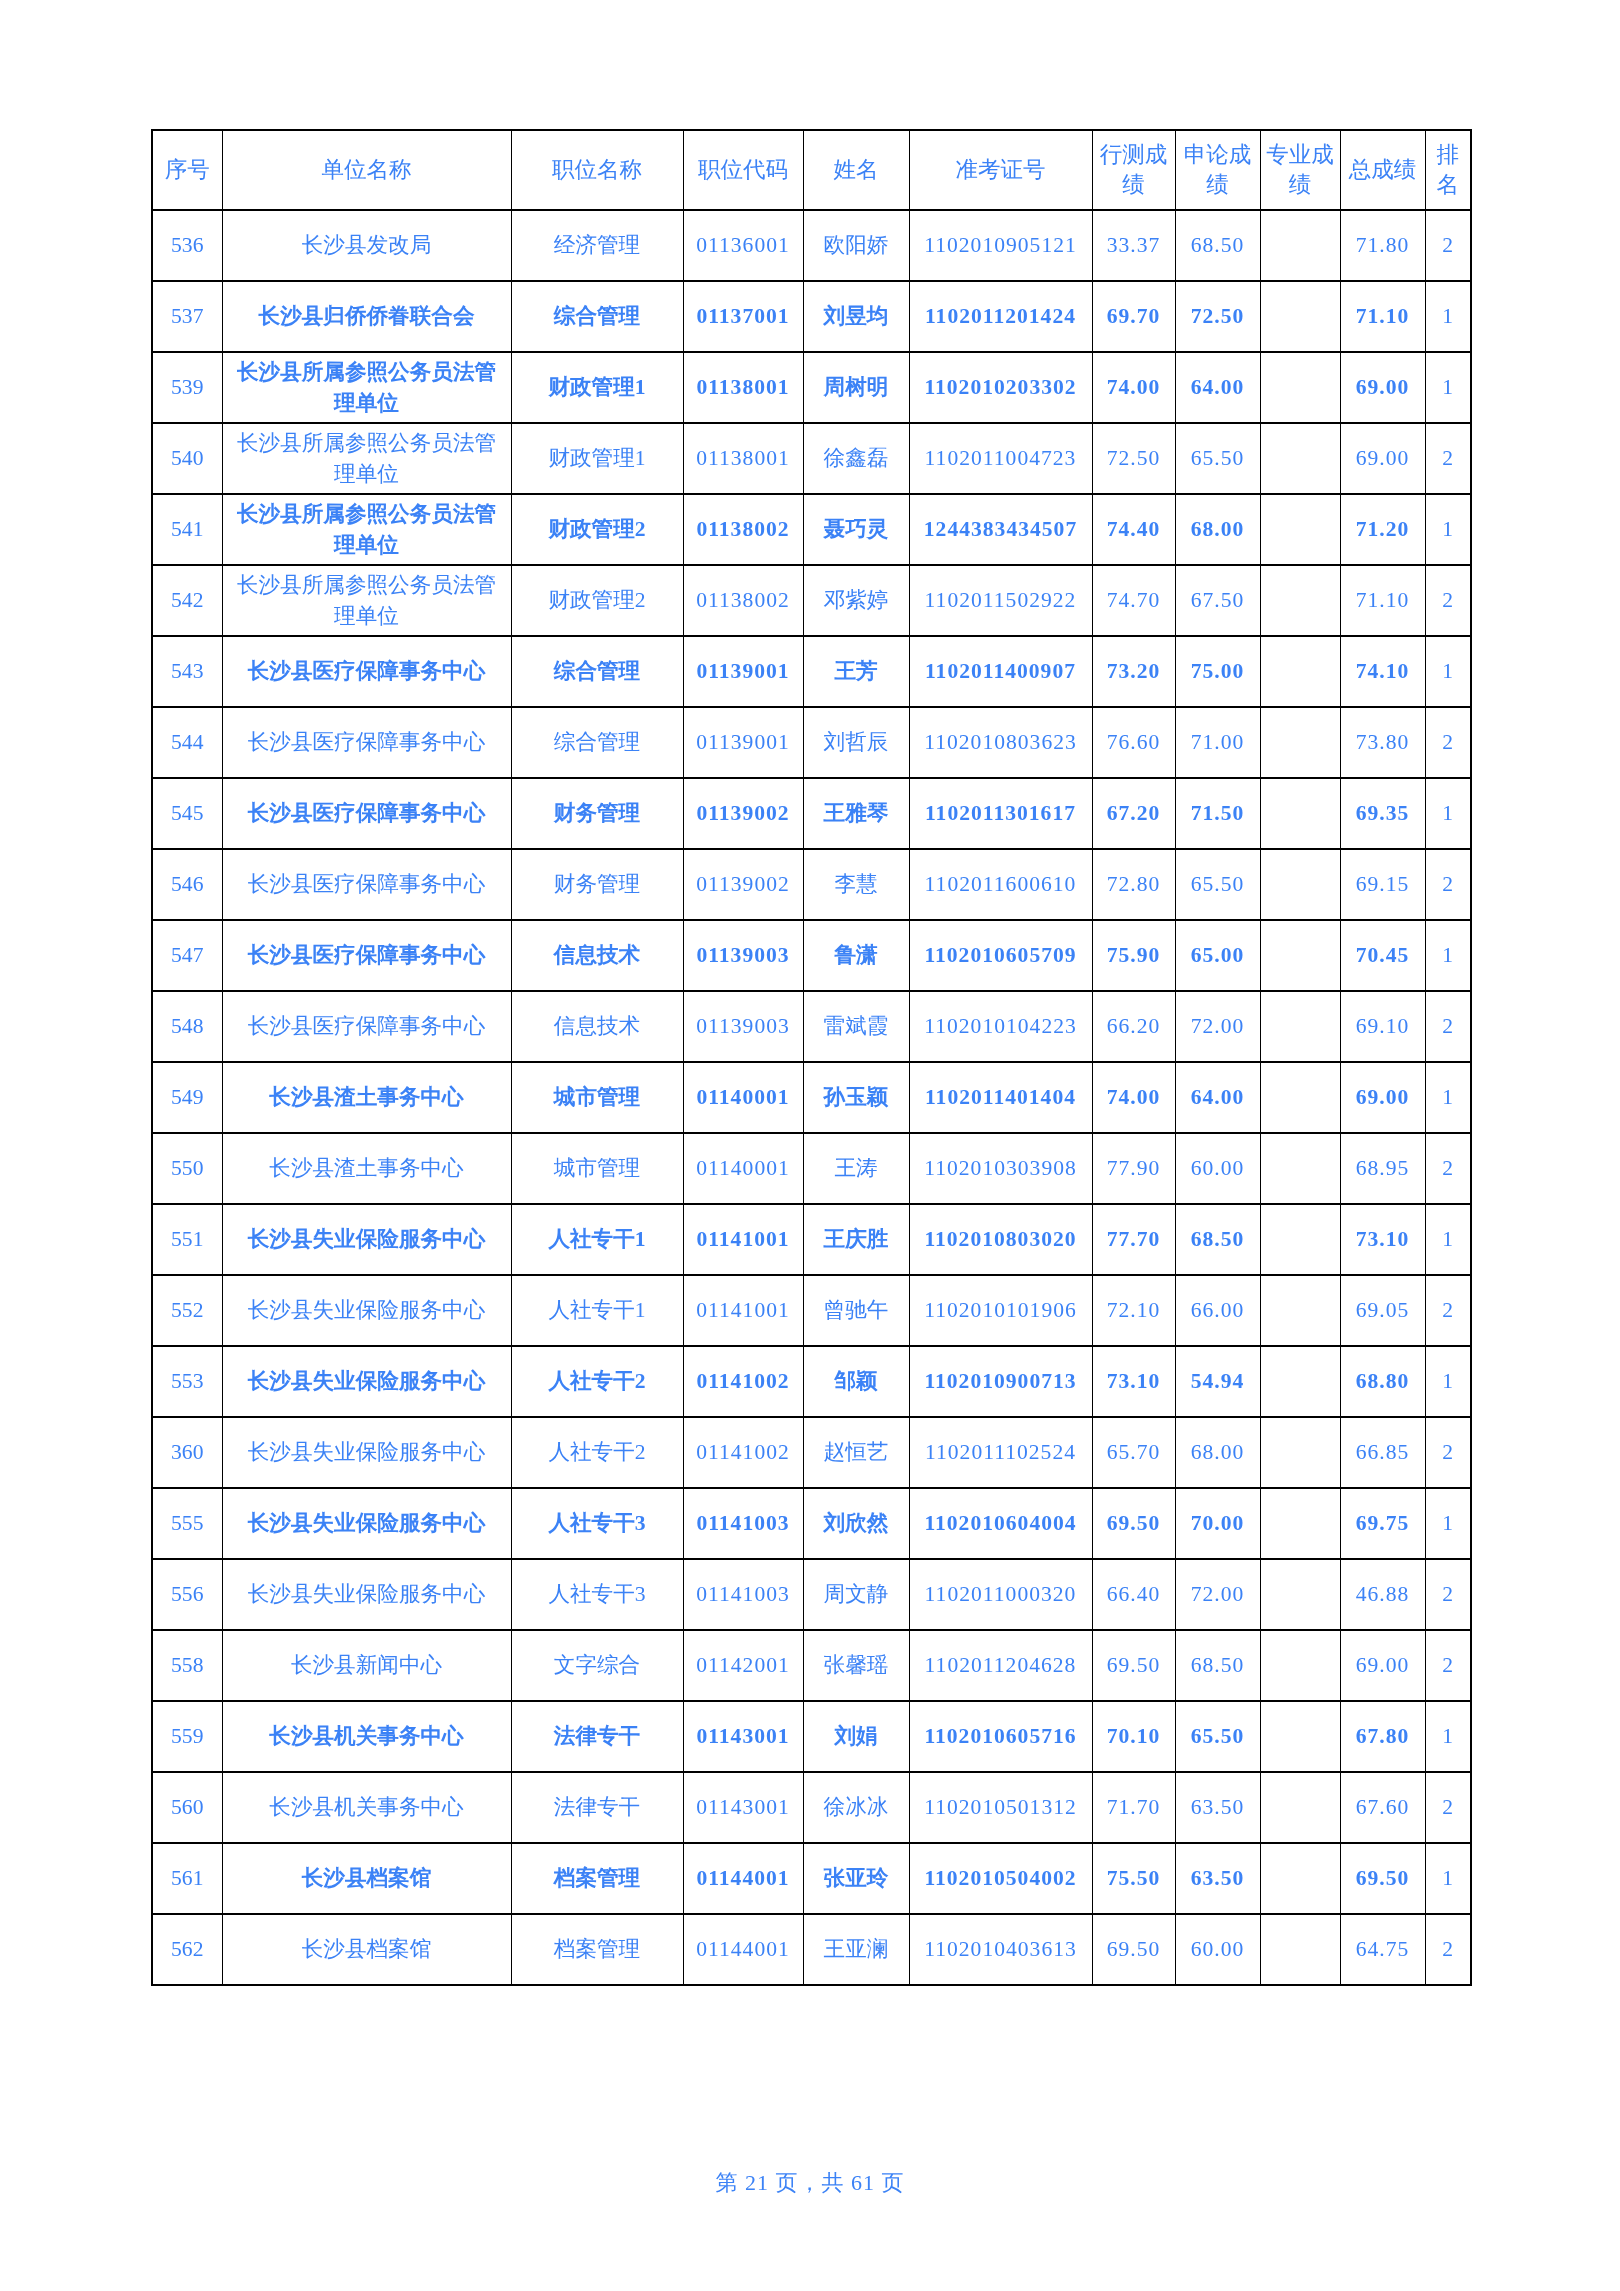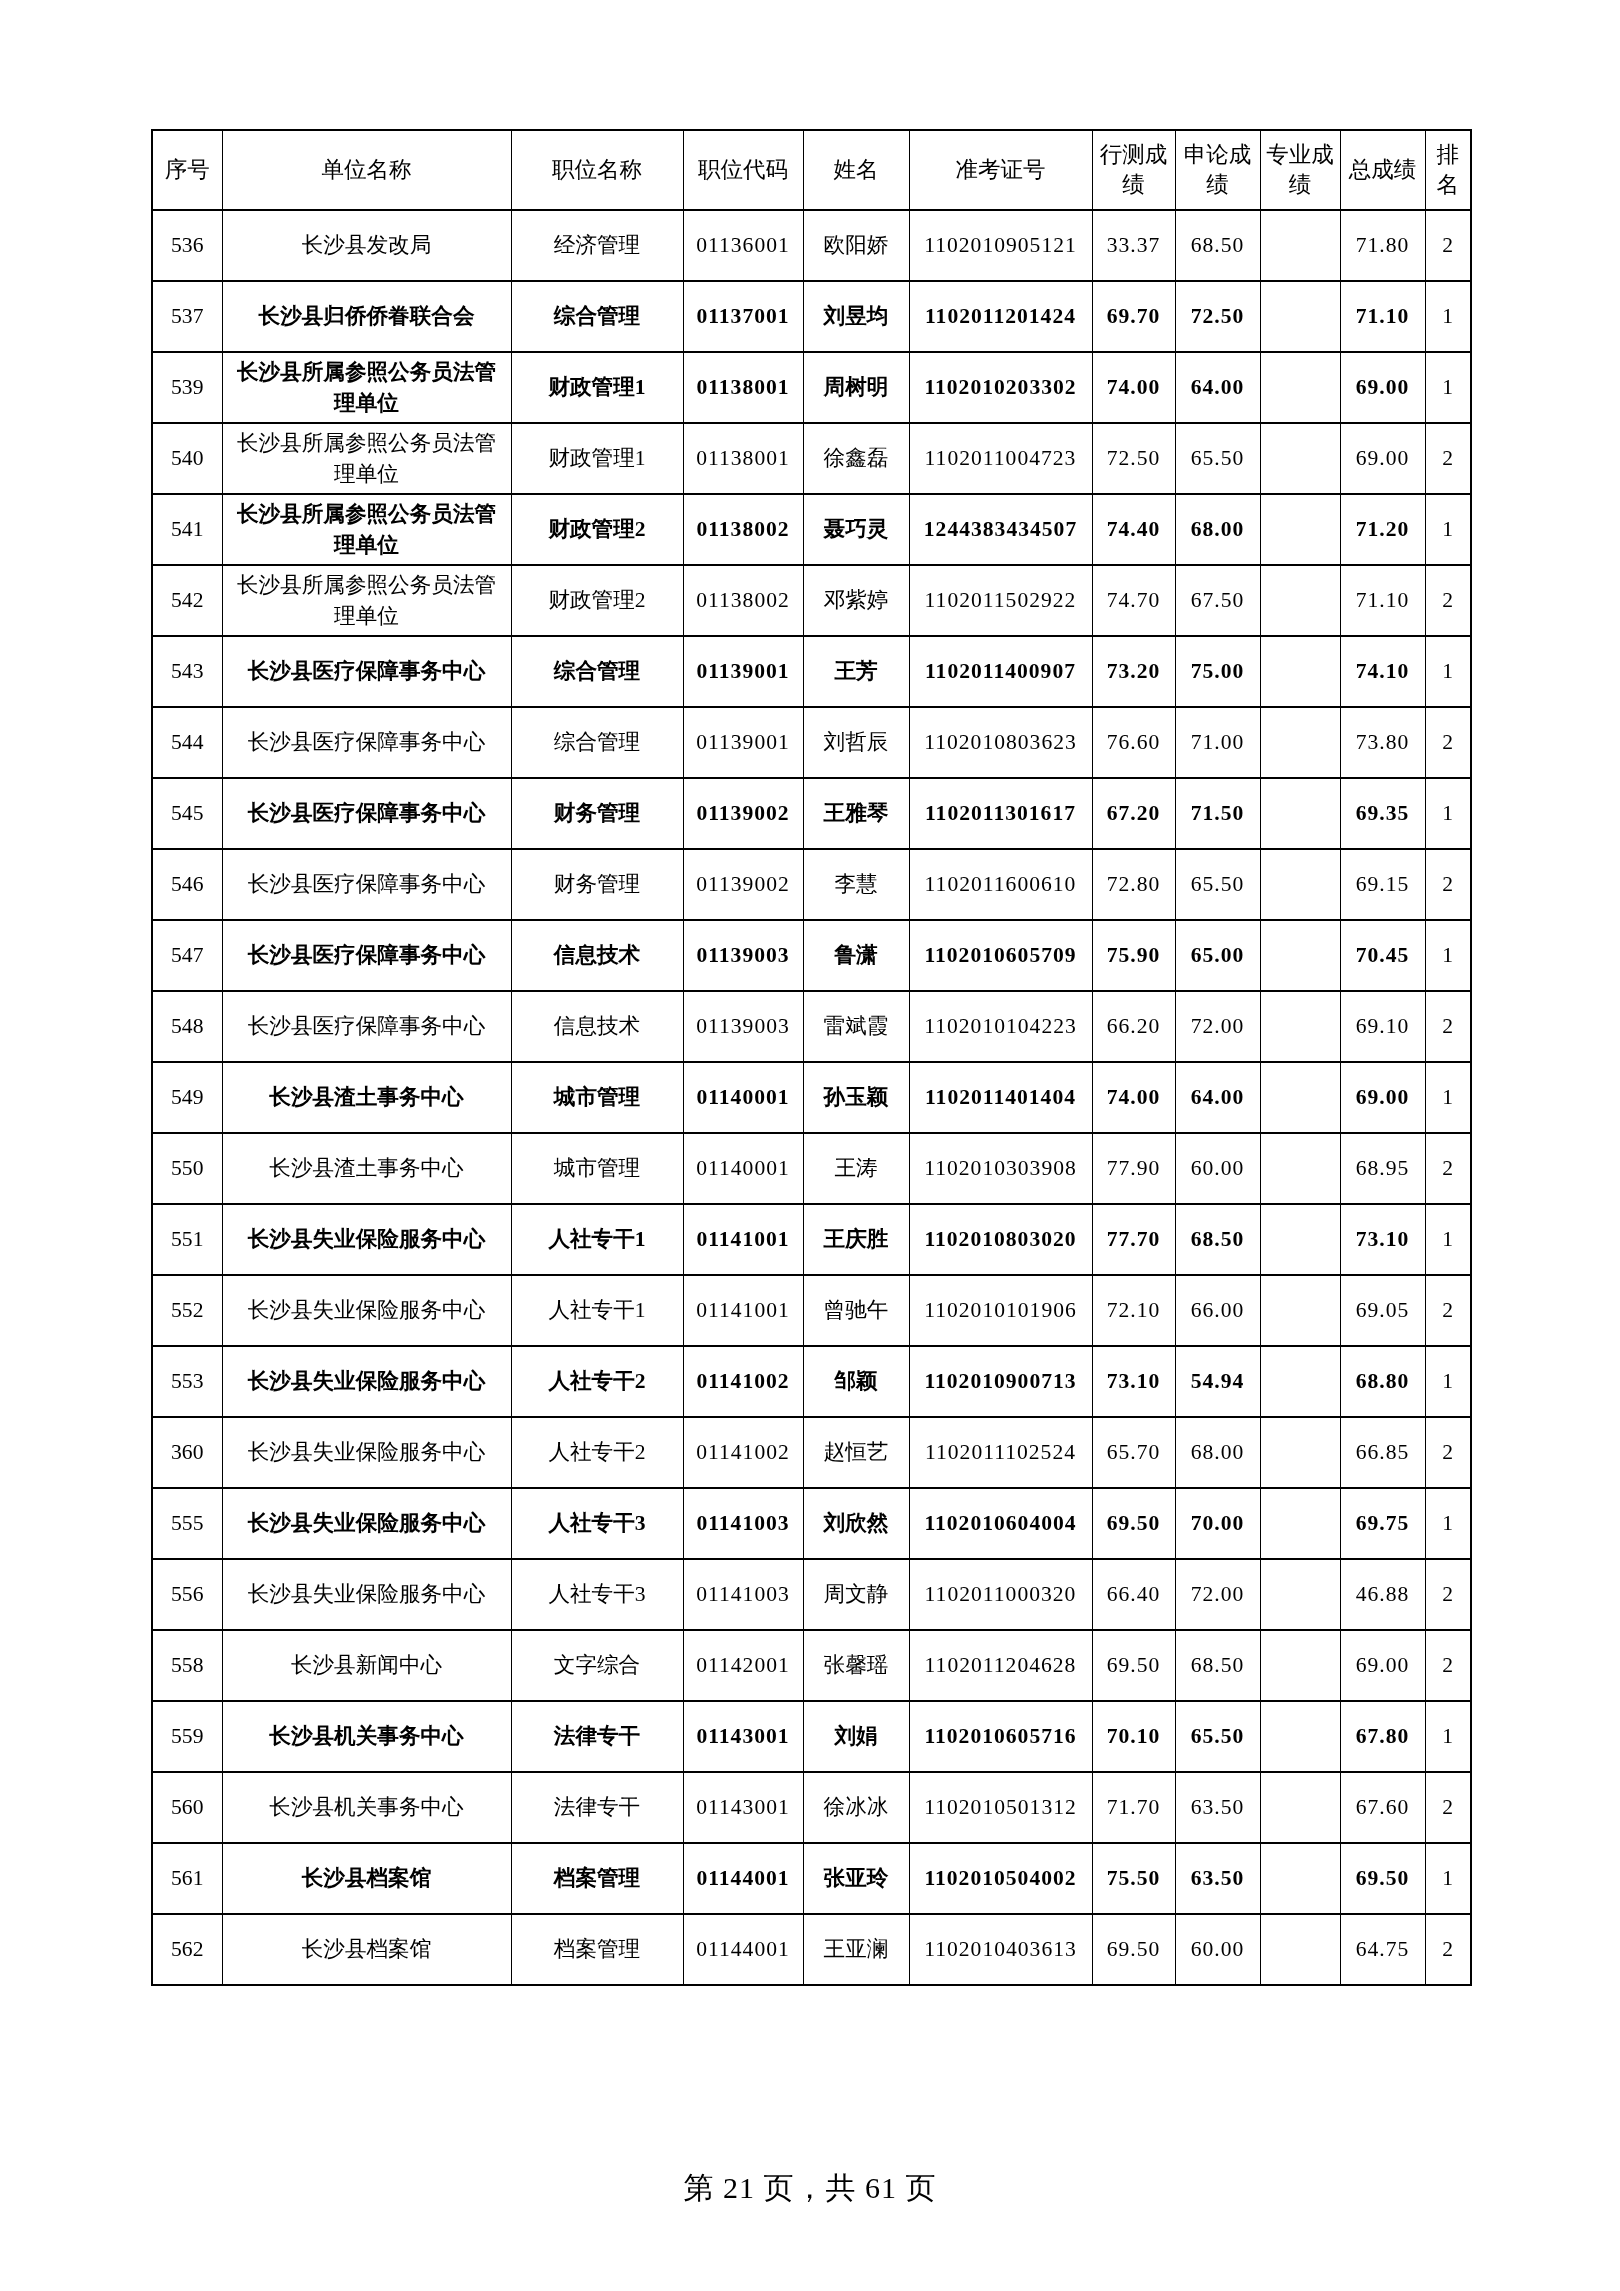--- a/index.html
+++ b/index.html
@@ -6,21 +6,21 @@
     margin: 0;
     padding: 0;
     background: #ffffff;
   }
   .sheet {
     position: relative;
     width: 1620px;
     height: 2292px;
     background: #ffffff;
     font-family: "Liberation Serif", "DejaVu Serif", serif;
-    color: #000000;
+    color: #3b82f6;
     overflow: hidden;
   }
   .table-wrap {
     position: absolute;
     left: 151px;
     top: 129px;
     width: 1319px;
   }
   table.score-table {
     width: 100%;
@@ -56,21 +56,21 @@
   }
   tr.bold td.emph {
     font-weight: 700;
   }
   .page-footer {
     position: absolute;
     top: 2168px;
     left: 0;
     width: 100%;
     text-align: center;
-    font-size: 30px;
+    font-size: 22px;
     letter-spacing: 1px;
   }
 </style>
 </head>
 <body>
 
 <div class="sheet">
 
   <div class="table-wrap">
     <table class="score-table">

